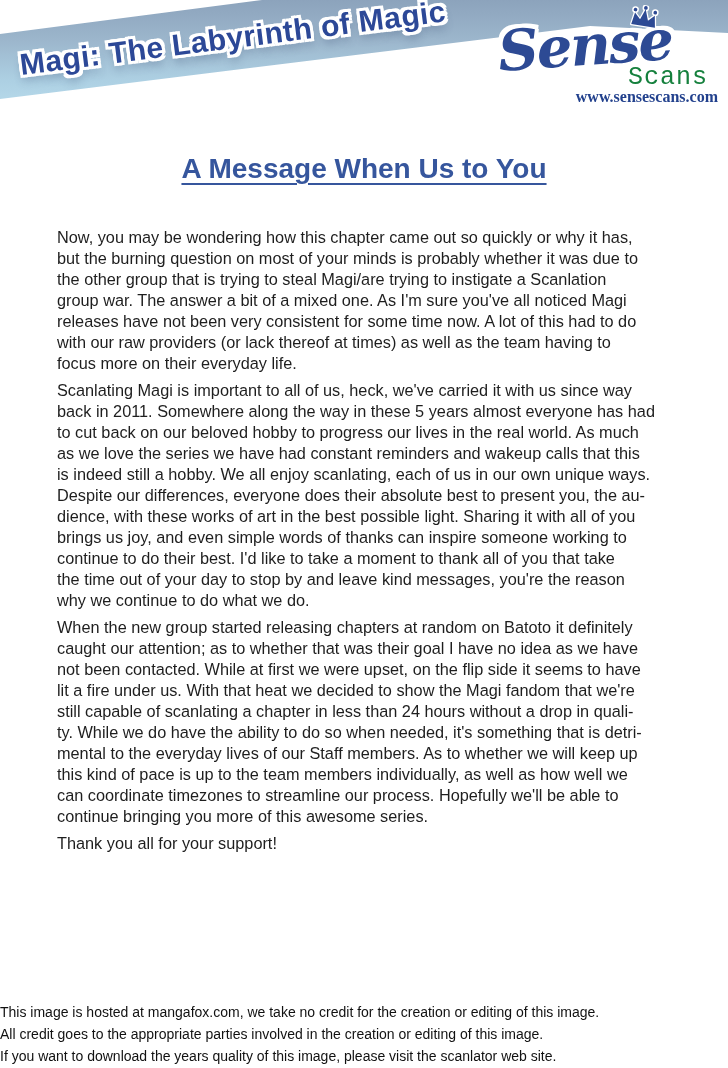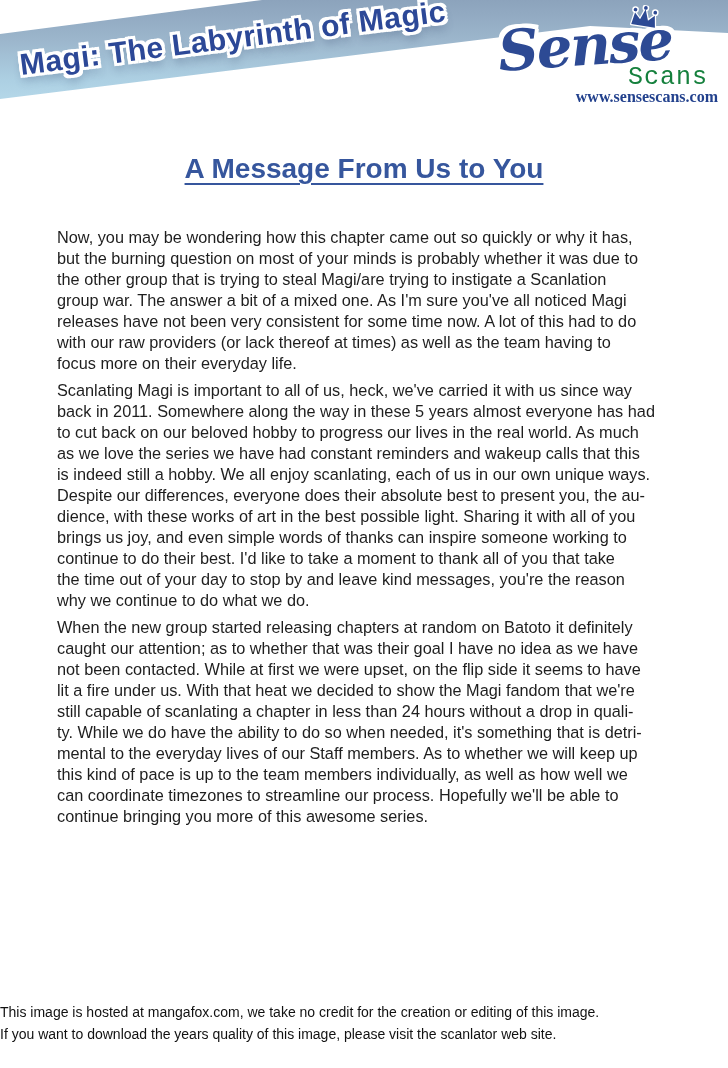--- a/index.html
+++ b/index.html
@@ -148,21 +148,21 @@
         <circle cx="26" cy="6" r="2.6" fill="#2d4a94" stroke="#ffffff" stroke-width="1.5"></circle>
         <path d="M4 21 L6 9 L12 15 L16 4 L20 15 L26 9 L28 21 Z" fill="#2d4a94"></path>
       </svg>
     </span>
 
     <div class="logo-scans">Scans</div>
 
     <div class="logo-url">www.sensescans.com</div>
   </div>
 
-  <h1 class="message-heading">A Message From Us to You</h1>
+  <h1 class="message-heading">A Message When Us to You</h1>
 
   <div class="content">
 
     <div class="para">Now, you may be wondering how this chapter came out so quickly or why it has,
 but the burning question on most of your minds is probably whether it was due to
 the other group that is trying to steal Magi/are trying to instigate a Scanlation
 group war. The answer a bit of a mixed one. As I'm sure you've all noticed Magi
 releases have not been very consistent for some time now. A lot of this had to do
 with our raw providers (or lack thereof at times) as well as the team having to
 focus more on their everyday life.</div>
@@ -183,20 +183,22 @@
 caught our attention; as to whether that was their goal I have no idea as we have
 not been contacted. While at first we were upset, on the flip side it seems to have
 lit a fire under us. With that heat we decided to show the Magi fandom that we're
 still capable of scanlating a chapter in less than 24 hours without a drop in quali-
 ty. While we do have the ability to do so when needed, it's something that is detri-
 mental to the everyday lives of our Staff members. As to whether we will keep up
 this kind of pace is up to the team members individually, as well as how well we
 can coordinate timezones to streamline our process. Hopefully we'll be able to
 continue bringing you more of this awesome series.</div>
 
+    <div class="para">Thank you all for your support!</div>
   </div>
 
   <div class="footer">
     <div>This image is hosted at mangafox.com, we take no credit for the creation or editing of this image.</div>
+    <div>All credit goes to the appropriate parties involved in the creation or editing of this image.</div>
     <div>If you want to download the years quality of this image, please visit the scanlator web site.</div>
   </div>
 
 </div>
 
 </body></html>

